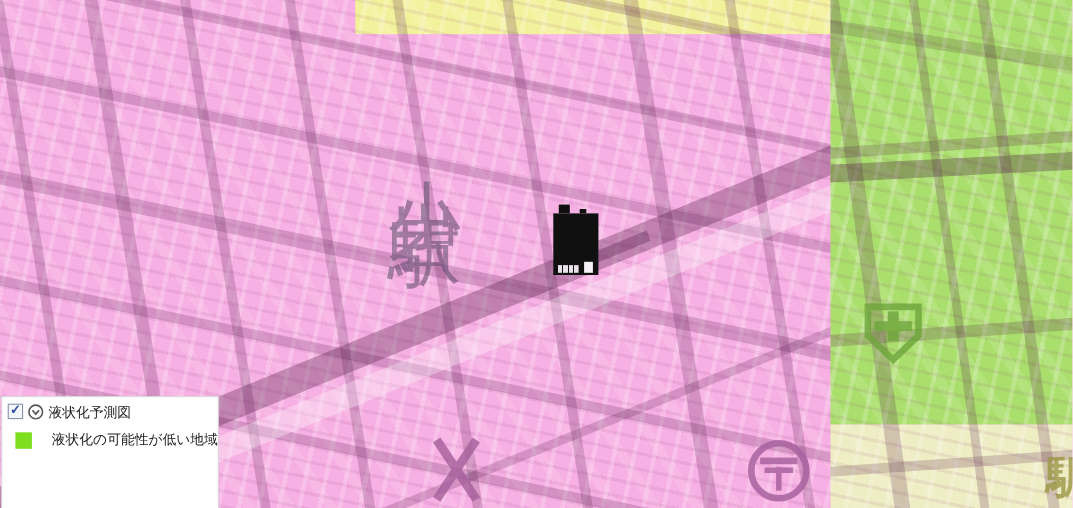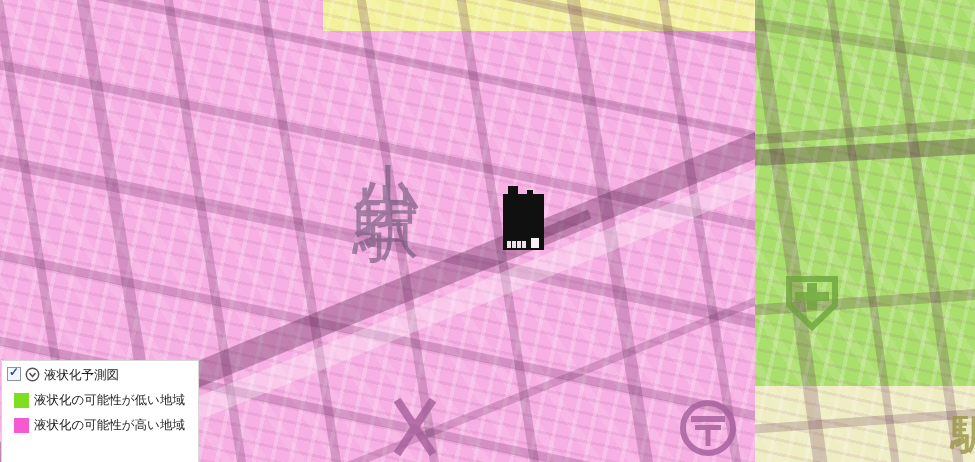--- a/index.html
+++ b/index.html
@@ -54,21 +54,21 @@
   .sym-post{left:678px;top:398px;width:60px;height:60px;opacity:.85;}
   .sym-koban{left:392px;top:397px;width:46px;height:60px;opacity:.8;}
   
   .legend{left:2px;top:361px;width:196px;height:101px;background:#ffffff;
           box-shadow:0 0 0 1px #d8d8d8;z-index:10;padding:6px 0 0 5px;box-sizing:border-box;}
   .lg-head{display:flex;align-items:flex-start;gap:4px;height:16px;}
   .cb{width:12px;height:12px;border:1px solid #8a93a8;background:#f4f6fa;position:relative;flex:none;}
   .cb::after{content:"✓";position:absolute;left:1px;top:-3px;font-size:12px;color:#2b4fa0;font-weight:bold;}
   .chev{width:15px;height:15px;flex:none;}
   .lg-title{font-size:12.5px;color:#1b1b1b;white-space:nowrap;}
-  .lg-row{display:flex;align-items:center;gap:5px;margin:10px 0 0 7px;height:15px;}
+  .lg-row{display:flex;align-items:center;gap:5px;margin:10px 0 0 7px;height:15px;justify-content:space-between;}
   .sw{width:15px;height:15px;flex:none;}
   .lg-label{font-size:12.5px;color:#1b1b1b;white-space:nowrap;}
 </style>
 </head>
 <body>
 
 <div class="map">
 
   <div class="abs reg-pink" style="background: rgb(247, 176, 227);"></div>
   <div class="abs reg-ytop" style="background: rgb(243, 242, 156);"></div>
@@ -170,19 +170,15 @@
           <circle cx="7.5" cy="7.5" r="6.2" fill="none" stroke="#555" stroke-width="1.4"></circle>
           <polyline points="4.5,6 7.5,9.5 10.5,6" fill="none" stroke="#555" stroke-width="1.6"></polyline>
         </svg>
       </span>
       <span class="lg-title">液状化予測図</span>
     </div>
     <div class="lg-row">
       <span class="sw" style="background: rgb(125, 223, 31);"></span>
       <span class="lg-label">液状化の可能性が低い地域</span>
     </div>
-    <div class="lg-row">
-      <span class="sw" style="background: rgb(244, 90, 210);"></span>
-      <span class="lg-label">液状化の可能性が高い地域</span>
-    </div>
   </div>
 
 </div>
 
 </body></html>

